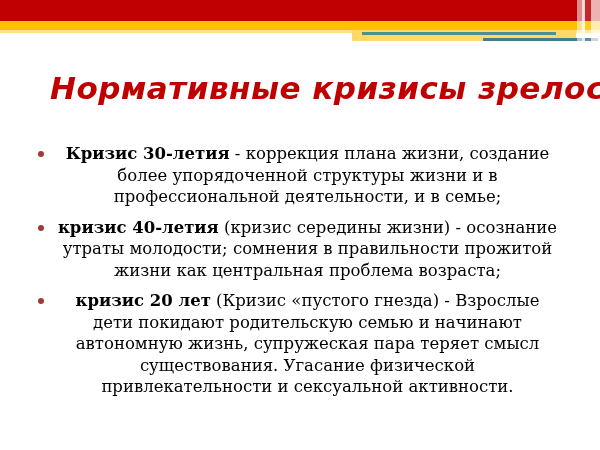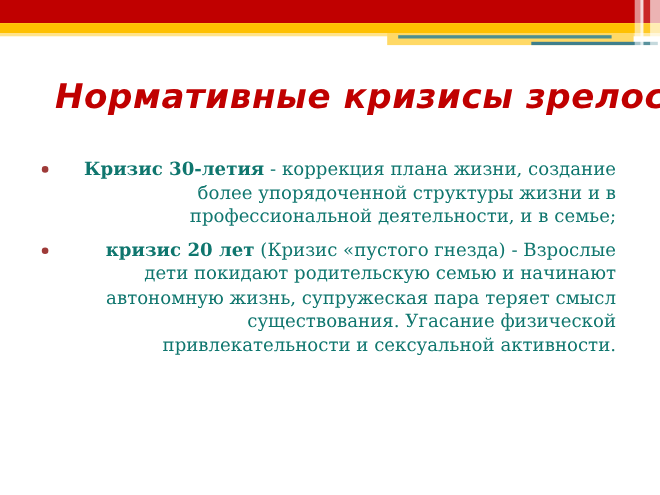--- a/index.html
+++ b/index.html
@@ -77,22 +77,22 @@
     width: 522px;
     margin: 0; padding: 0;
     list-style: none;
   }
   .bullet-item {
     position: relative;
     margin: 0 0 9px 0;
     padding-left: 17px;
     font-size: 16.5px;
     line-height: 21.5px;
-    color: #0f766e;
-    text-align: right;
+    color: #000000;
+    text-align: center;
   }
   .bullet-dot {
     position: absolute;
     left: 0; top: 8px;
     width: 6px; height: 6px;
     border-radius: 50%;
     background: #9E3A38;
   }
   .bullet-bold { font-weight: bold; }
 </style>
@@ -114,17 +114,20 @@
     <div class="stripe stripe-4"></div>
   </div>
 
   <h1 class="title">Нормативные кризисы зрелости</h1>
 
   <ul class="bullets">
     <li class="bullet-item">
       <span class="bullet-dot"></span><span class="bullet-bold">Кризис 30-летия</span><span> - коррекция плана жизни, создание более упорядоченной структуры жизни и в профессиональной деятельности, и в семье;</span>
     </li>
     <li class="bullet-item">
+      <span class="bullet-dot"></span><span class="bullet-bold">кризис 40-летия</span><span> (кризис середины жизни) - осознание утраты молодости; сомнения в правильности прожитой жизни как центральная проблема возраста;</span>
+    </li>
+    <li class="bullet-item">
       <span class="bullet-dot"></span><span class="bullet-bold">кризис 20 лет</span><span> (Кризис «пустого гнезда) - Взрослые дети покидают родительскую семью и начинают автономную жизнь, супружеская пара теряет смысл существования. Угасание физической привлекательности и сексуальной активности.</span>
     </li>
   </ul>
 
 </div>
 
 </body></html>

